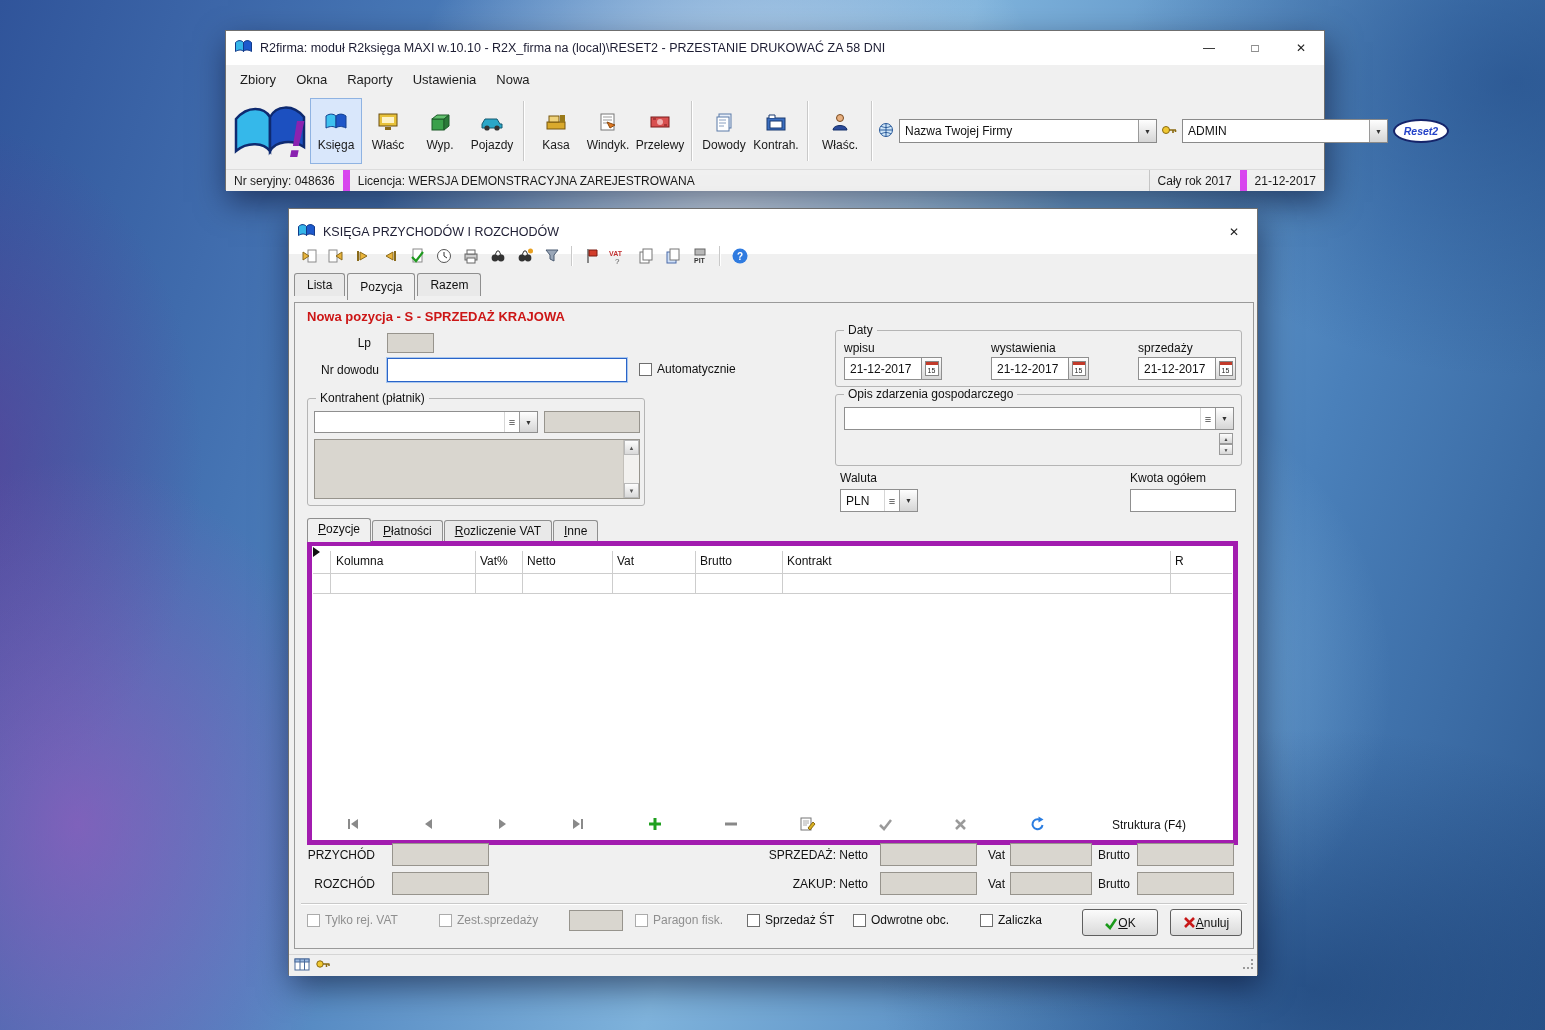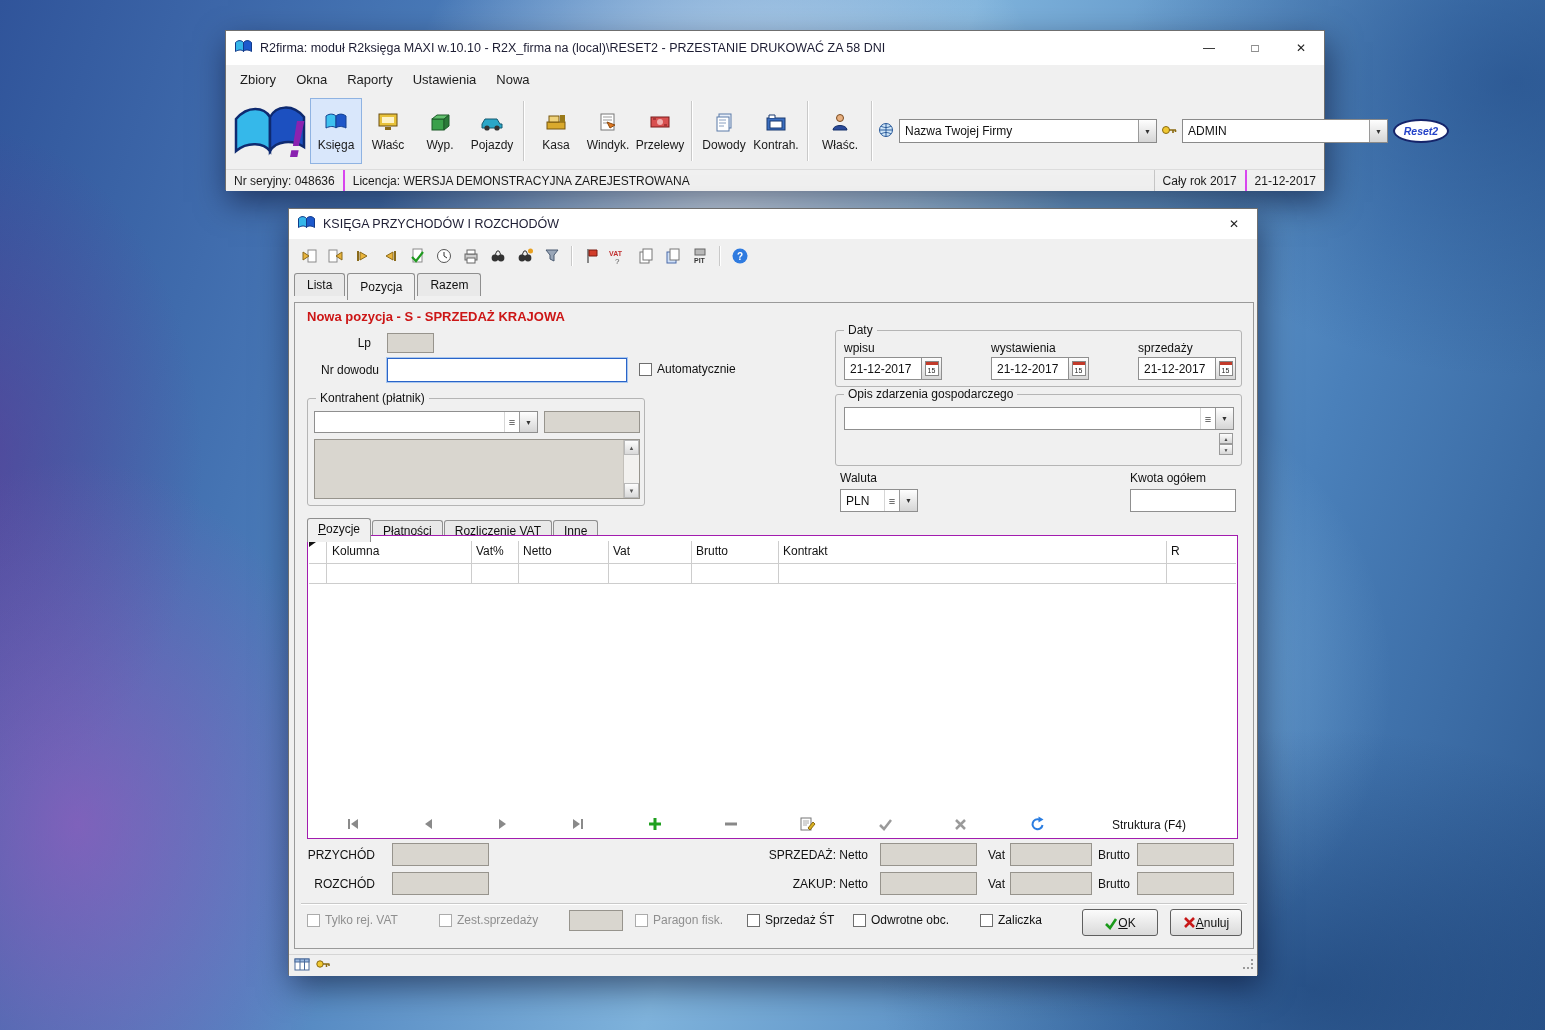--- a/index.html
+++ b/index.html
@@ -36,27 +36,27 @@
   .ticon{height:24px;display:flex;align-items:center;justify-content:center}
   .tsep{width:2px;height:60px;border-left:1px solid #c9c9c9;border-right:1px solid #fff;margin:0 5px}
   .tb-right{margin-left:auto;display:flex;gap:4px;align-items:flex-end;padding-right:2px}
   .tr-row{display:flex;align-items:center;gap:5px}
   .combo{display:flex;align-items:stretch;border:1px solid #8a8a8a;background:#fff;height:24px}
   .c-text{flex:1;padding:2px 5px;white-space:nowrap;overflow:hidden;display:flex;align-items:center}
   .c-arrow{width:18px;border-left:1px solid #9a9a9a;background:linear-gradient(#fefefe,#d5d5d5);display:flex;align-items:center;justify-content:center;font-size:7px;color:#333}
   .c-lines{width:15px;display:flex;align-items:center;justify-content:center;font-size:11px;color:#444;border-left:1px solid #d6d6d6}
   .brandlogo{width:56px;height:24px;border:2px solid #15246a;border-radius:50%;background:#fff;display:flex;align-items:center;justify-content:center;font-size:10.5px;font-style:italic;font-weight:bold;color:#2442c8}
   .statusbar{height:22px;border-top:1px solid #dcdcdc;display:flex;align-items:stretch;font-size:12px;background:#f0f0f0}
-  .sp{padding:0 8px;border-right:2px solid #d946ef;display:flex;align-items:center;white-space:nowrap;color:#1a1a1a}
+  .sp{padding:0 8px;border-right:7px solid #d946ef;display:flex;align-items:center;white-space:nowrap;color:#1a1a1a}
   .sp.fill{flex:1;border-right:1px solid #c6c6c6}
   .sp.last{border-right:none}
 
   
   .dlg{left:288px;top:208px;width:970px;height:767px}
-  .dlg .titlebar{height:30px}
+  .dlg .titlebar{height:45px}
   .dtoolbar{position:absolute;left:0;top:30px;height:34px;right:0;display:flex;align-items:center;gap:3px;padding:0 8px}
   .dtb{width:24px;height:24px;display:flex;align-items:center;justify-content:center}
   .dsep{width:2px;height:20px;border-left:1px solid #c9c9c9;border-right:1px solid #fff;margin:0 4px}
   .tabs{position:absolute;left:0;top:64px;height:29px;display:flex;padding-left:5px}
   .tab{height:23px;padding:4px 12px;border:1px solid #8f8f8f;border-bottom:none;border-radius:3px 3px 0 0;background:#e9e9e9;margin-right:2px;font-size:12px}
   .tab.active{height:27px;background:#f0f0f0;position:relative;z-index:2;margin-bottom:-1px;padding-top:6px}
   .panel{position:absolute;left:5px;top:93px;width:960px;height:647px;border:1px solid #9a9a9a;background:#f0f0f0}
   .redhead{position:absolute;left:12px;top:6px;color:#cc1616;font-weight:bold;font-size:13px}
   .lbl{position:absolute;font-size:12px;color:#111;white-space:nowrap}
   .lbl.r{text-align:right}
@@ -75,21 +75,21 @@
   .memo{position:absolute;background:#d9d6cf;border:1px solid #97948d}
   .vsb{position:absolute;right:0;top:0;bottom:0;width:16px;background:#f2f1ef;border-left:1px solid #c3c0ba;display:flex;flex-direction:column;justify-content:space-between}
   .sbtn{height:15px;display:flex;align-items:center;justify-content:center;font-size:6px;color:#555;background:linear-gradient(#fdfdfd,#d9d9d9);border:1px solid #b9b9b9}
   .spin{position:absolute;width:14px;display:flex;flex-direction:column}
   .spbtn{height:11px;display:flex;align-items:center;justify-content:center;font-size:5px;color:#444;background:linear-gradient(#fdfdfd,#d6d6d6);border:1px solid #9a9a9a}
   .itabs{position:absolute;left:12px;top:214px;display:flex;align-items:flex-end;height:24px}
   .itab{height:21px;padding:3px 10px;border:1px solid #8f8f8f;border-bottom:none;border-radius:3px 3px 0 0;background:#e9e9e9;margin-right:1px;font-size:12px}
   .itab span{display:inline-block}
   .itab span::first-letter{text-decoration:underline}
   .itab.active{height:24px;background:#f0f0f0;font-weight:normal;margin-bottom:-1px;z-index:2;position:relative}
-  .tbl{position:absolute;left:12px;top:232px;width:931px;height:304px;background:#fff;border:1px solid #a21caf}
+  .tbl{position:absolute;left:12px;top:238px;width:931px;height:304px;background:#fff;border:5px solid #a21caf}
   .hlabel{position:absolute;top:8px;font-size:12px;color:#111;white-space:nowrap}
   .vline{position:absolute;top:5px;height:42px;width:1px;background:#cdcdcd}
   .hline{position:absolute;left:1px;right:1px;height:1px;background:#cdcdcd}
   .navrow{position:absolute;left:0;top:512px;width:100%;height:20px}
   .nbtn{position:absolute;width:20px;height:18px;display:flex;align-items:center;justify-content:center}
   .totlbl{position:absolute;font-size:12px;white-space:nowrap}
   .totlbl.r{text-align:right}
   .totfld{position:absolute;height:23px;background:#d9d6cf;border:1px solid #97948d}
   .sepline{position:absolute;left:6px;right:6px;top:600px;height:2px;border-top:1px solid #c9c9c9;border-bottom:1px solid #fff}
   .cb{position:absolute;display:flex;align-items:center;gap:5px;font-size:12px;color:#111;white-space:nowrap}

